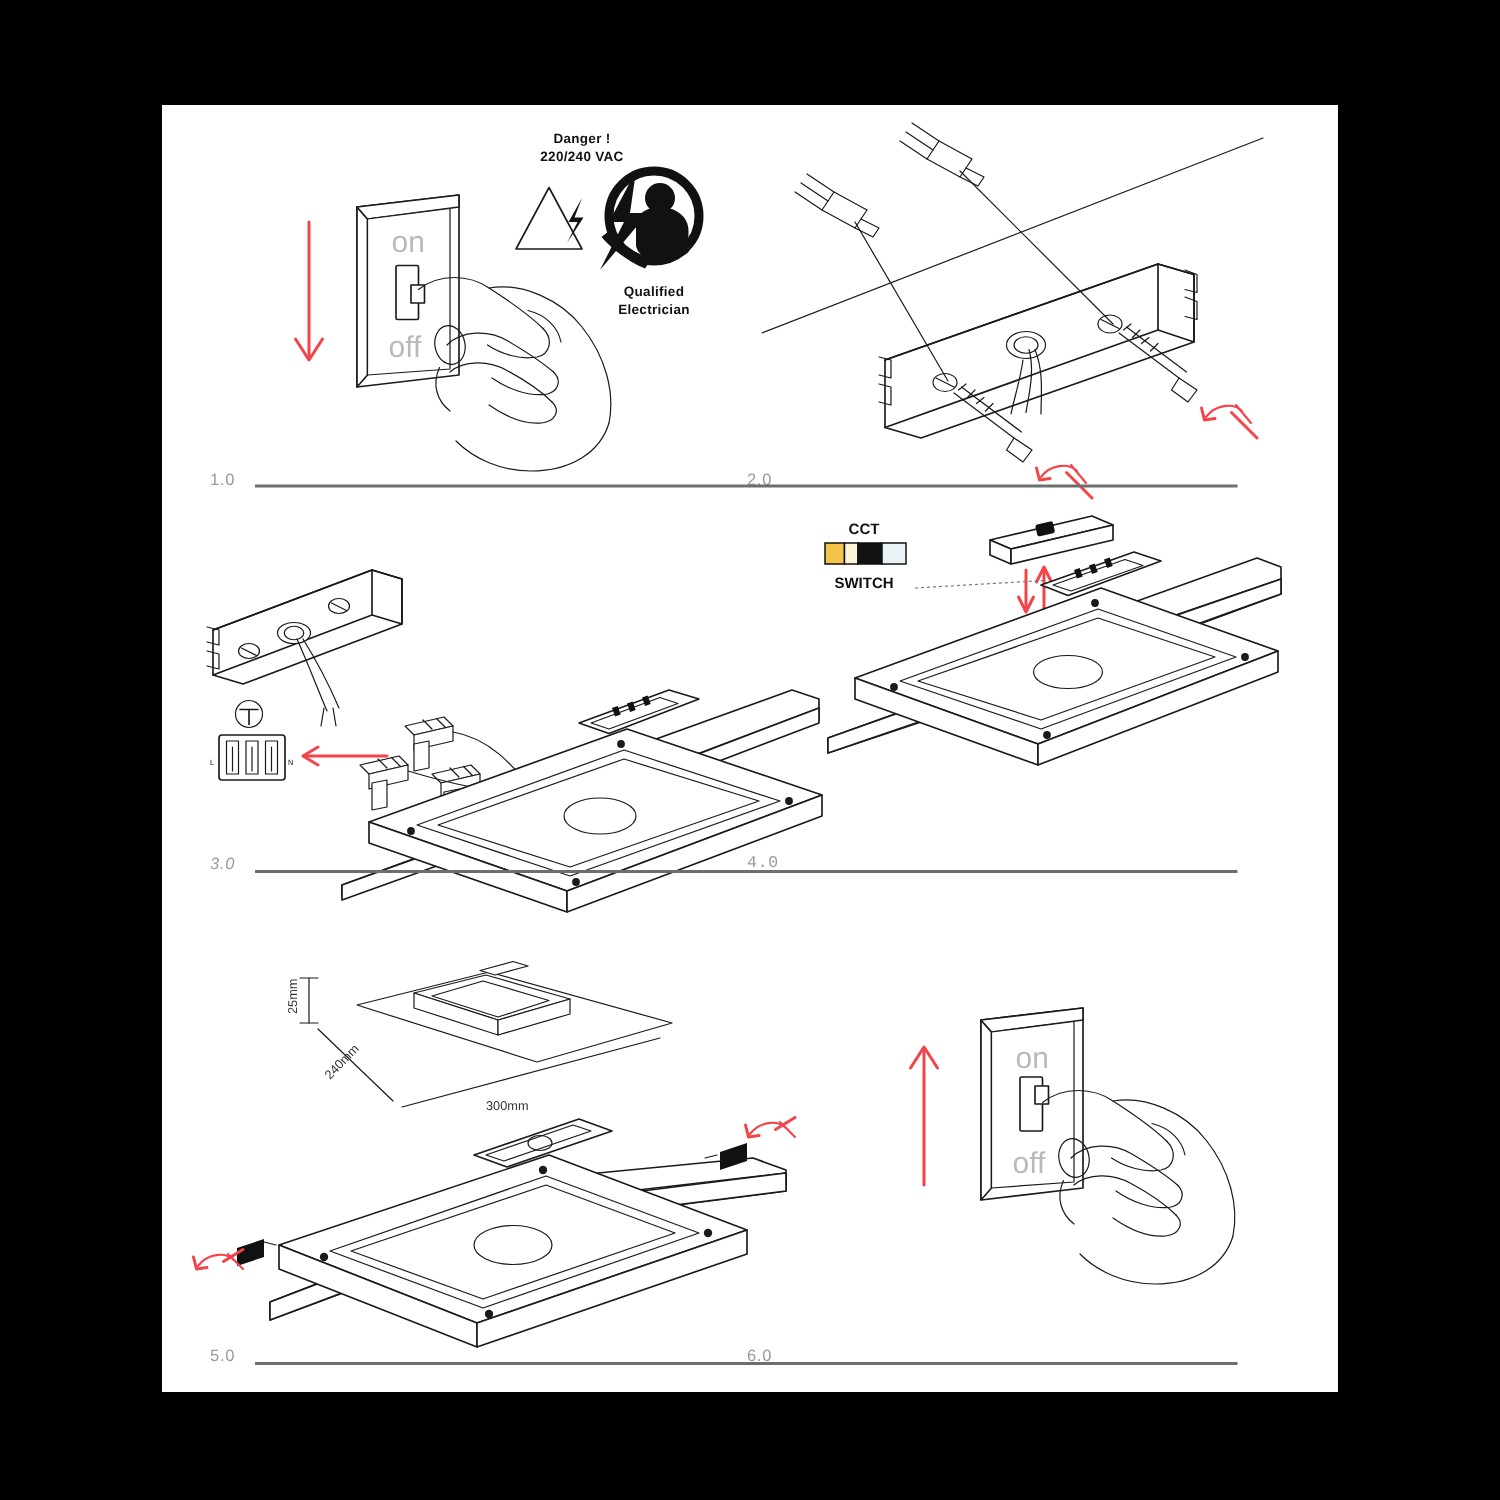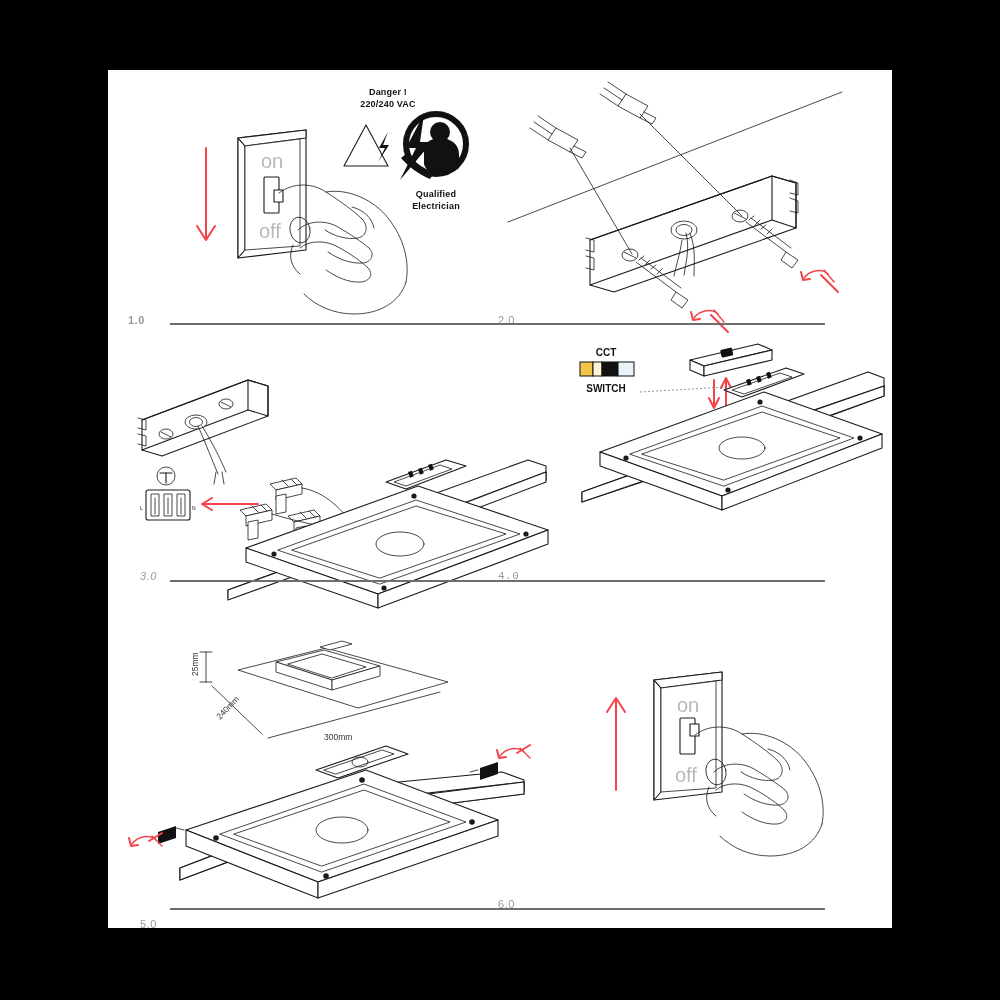--- a/index.html
+++ b/index.html
@@ -148,21 +148,21 @@
       </g>
       <g>
         <path class="redthin" d="M296,208 C302,200 314,198 320,204"></path>
         <polyline class="red" points="293,202 295,210 302,209"></polyline>
         <line class="red" x1="313" y1="205" x2="330" y2="222"></line>
         <path class="redthin" d="M316,200 L326,212"></path>
       </g>
     </svg>
   </div>
 
-  <div class="steplabel" style="left:20px;top:244px;font-weight:bold;">1.0</div>
+  <div class="steplabel" style="left:32px;top:244px;">1.0</div>
   <div class="steplabel" style="left:390px;top:244px;">2.0</div>
   <div class="divider" style="left:62px;top:253px;width:655px;"></div>
 
   <div class="panel" style="left:0;top:262px;width:430px;height:242px;">
     <svg width="430" height="242" style="position:absolute;left:20px;top:0;">
 
       <g>
         <polygon class="fillw" points="14,88 120,48 140,54 140,84 34,124 14,118"></polygon>
         <polyline class="ln" points="14,88 120,48 120,78 14,118"></polyline>
         <polyline class="ln" points="120,48 140,54 140,84 120,78"></polyline>
@@ -252,21 +252,21 @@
         <polygon class="fillw-t" points="266,150 312,133 324,137 278,154"></polygon>
         <g>
           <rect class="blk" x="280" y="140" width="4" height="6" transform="rotate(-20 280 140)"></rect>
           <rect class="blk" x="290" y="137" width="4" height="6" transform="rotate(-20 290 137)"></rect>
           <rect class="blk" x="300" y="133" width="4" height="6" transform="rotate(-20 300 133)"></rect>
         </g>
       </g>
     </svg>
   </div>
 
-  <div class="panel" style="left:454px;top:262px;width:354px;height:242px;">
+  <div class="panel" style="left:424px;top:262px;width:354px;height:242px;">
     <svg width="370" height="242" style="position:absolute;left:0;top:0;">
 
       <g>
         <polygon class="fillw" points="128,28 196,12 210,18 142,34"></polygon>
         <polygon class="fillw" points="128,28 142,34 142,44 128,38"></polygon>
         <polygon class="fillw" points="142,34 210,18 210,28 142,44"></polygon>
         <rect class="blk" x="158" y="18" width="12" height="8" rx="1.5" transform="rotate(-13 158 18)"></rect>
       </g>
 
       <g>
@@ -415,17 +415,17 @@
         <path class="ln-t" d="M226,220 C232,226 228,233 219,234 C207,235 194,229 184,222"></path>
         <ellipse class="ln-t" cx="158" cy="182" rx="10" ry="13" transform="rotate(-12 158 182)"></ellipse>
         <path class="ln-t" d="M151,197 C146,208 149,219 158,226"></path>
         <path class="ln-t" d="M184,144 C206,140 232,152 246,170 C262,190 268,214 264,234"></path>
         <path class="ln-t" d="M264,234 C258,254 238,266 212,266 C192,266 174,258 162,246"></path>
         <path class="ln-t" d="M210,159 C222,162 230,170 232,180"></path>
       </g>
     </svg>
   </div>
 
-  <div class="steplabel" style="left:32px;top:848px;">5.0</div>
+  <div class="steplabel" style="left:32px;top:828px;">5.0</div>
   <div class="steplabel" style="left:390px;top:828px;">6.0</div>
   <div class="divider" style="left:62px;top:838px;width:655px;"></div>
 
 </div>
 
 </body></html>

